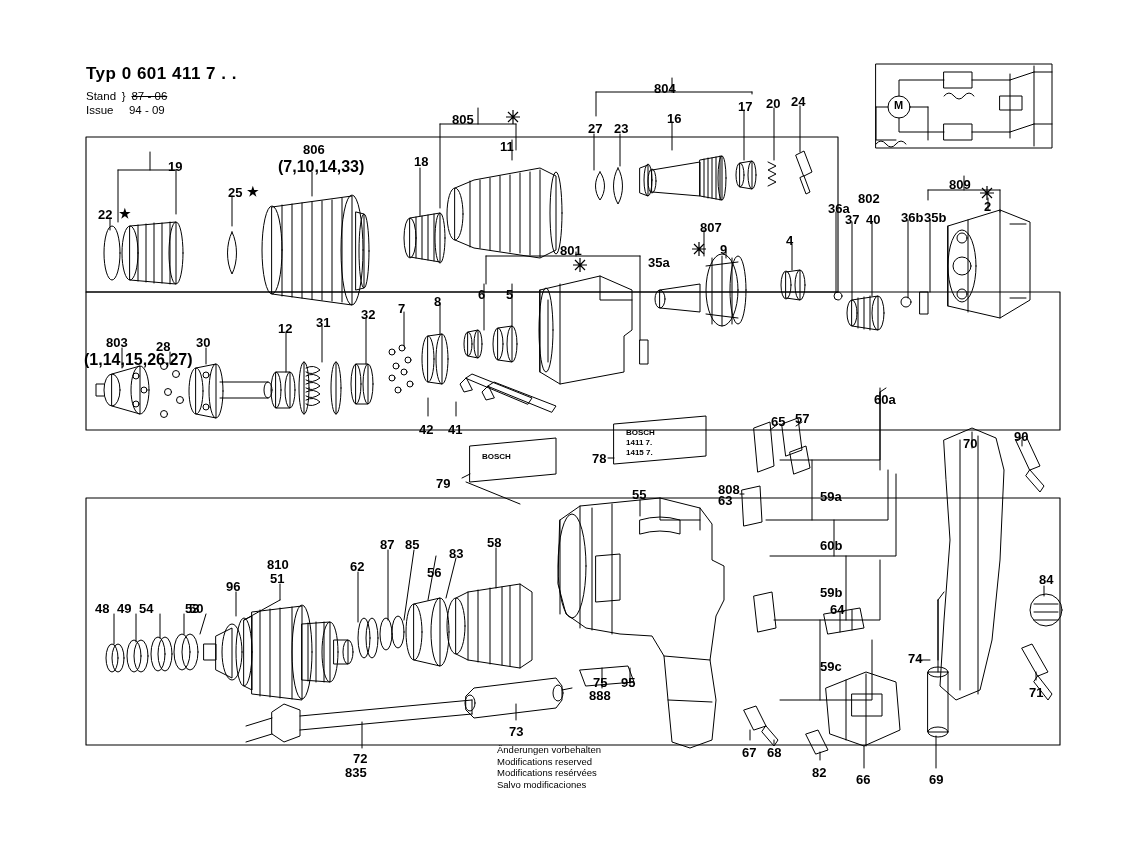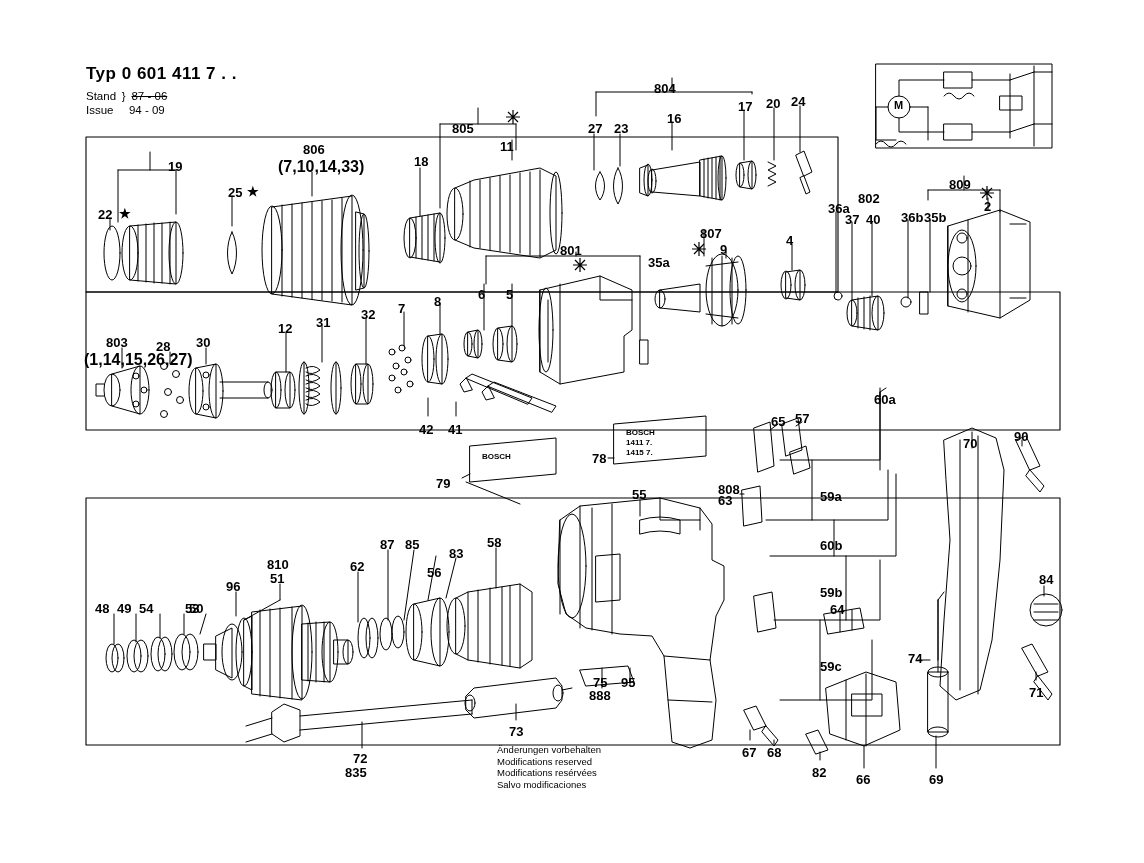--- a/index.html
+++ b/index.html
@@ -460,38 +460,38 @@
   <div class="plate-label" style="left:894px; top:101px; font-size:11px;">M</div>
 
   <div class="lbl" style="left:168px; top:160px;">19</div>
   <div class="lbl" style="left:228px; top:186px;">25</div>
   <div class="lbl" style="left:247px; top:185px;">★</div>
   <div class="lbl" style="left:98px; top:208px;">22</div>
   <div class="lbl" style="left:119px; top:207px;">★</div>
   <div class="lbl" style="left:303px; top:143px;">806</div>
   <div class="lbl sm" style="left:278px; top:160px;">(7,10,14,33)</div>
   <div class="lbl" style="left:414px; top:155px;">18</div>
-  <div class="lbl" style="left:452px; top:122px;">805</div>
+  <div class="lbl" style="left:452px; top:113px;">805</div>
   <div class="lbl" style="left:500px; top:140px;">11</div>
   <div class="lbl" style="left:588px; top:122px;">27</div>
   <div class="lbl" style="left:614px; top:122px;">23</div>
   <div class="lbl" style="left:654px; top:82px;">804</div>
   <div class="lbl" style="left:667px; top:112px;">16</div>
   <div class="lbl" style="left:738px; top:100px;">17</div>
   <div class="lbl" style="left:766px; top:97px;">20</div>
   <div class="lbl" style="left:791px; top:95px;">24</div>
   <div class="lbl" style="left:858px; top:192px;">802</div>
   <div class="lbl" style="left:845px; top:213px;">37</div>
   <div class="lbl" style="left:866px; top:213px;">40</div>
   <div class="lbl" style="left:828px; top:202px;">36a</div>
   <div class="lbl" style="left:901px; top:211px;">36b</div>
   <div class="lbl" style="left:924px; top:211px;">35b</div>
   <div class="lbl" style="left:949px; top:178px;">809</div>
   <div class="lbl" style="left:984px; top:200px;">2</div>
-  <div class="lbl" style="left:700px; top:227px;">807</div>
+  <div class="lbl" style="left:700px; top:221px;">807</div>
   <div class="lbl" style="left:720px; top:243px;">9</div>
   <div class="lbl" style="left:786px; top:234px;">4</div>
   <div class="lbl" style="left:560px; top:244px;">801</div>
   <div class="lbl" style="left:648px; top:256px;">35a</div>
   <div class="lbl" style="left:478px; top:288px;">6</div>
   <div class="lbl" style="left:506px; top:288px;">5</div>
   <div class="lbl" style="left:434px; top:295px;">8</div>
   <div class="lbl" style="left:398px; top:302px;">7</div>
   <div class="lbl" style="left:361px; top:308px;">32</div>
   <div class="lbl" style="left:316px; top:316px;">31</div>

